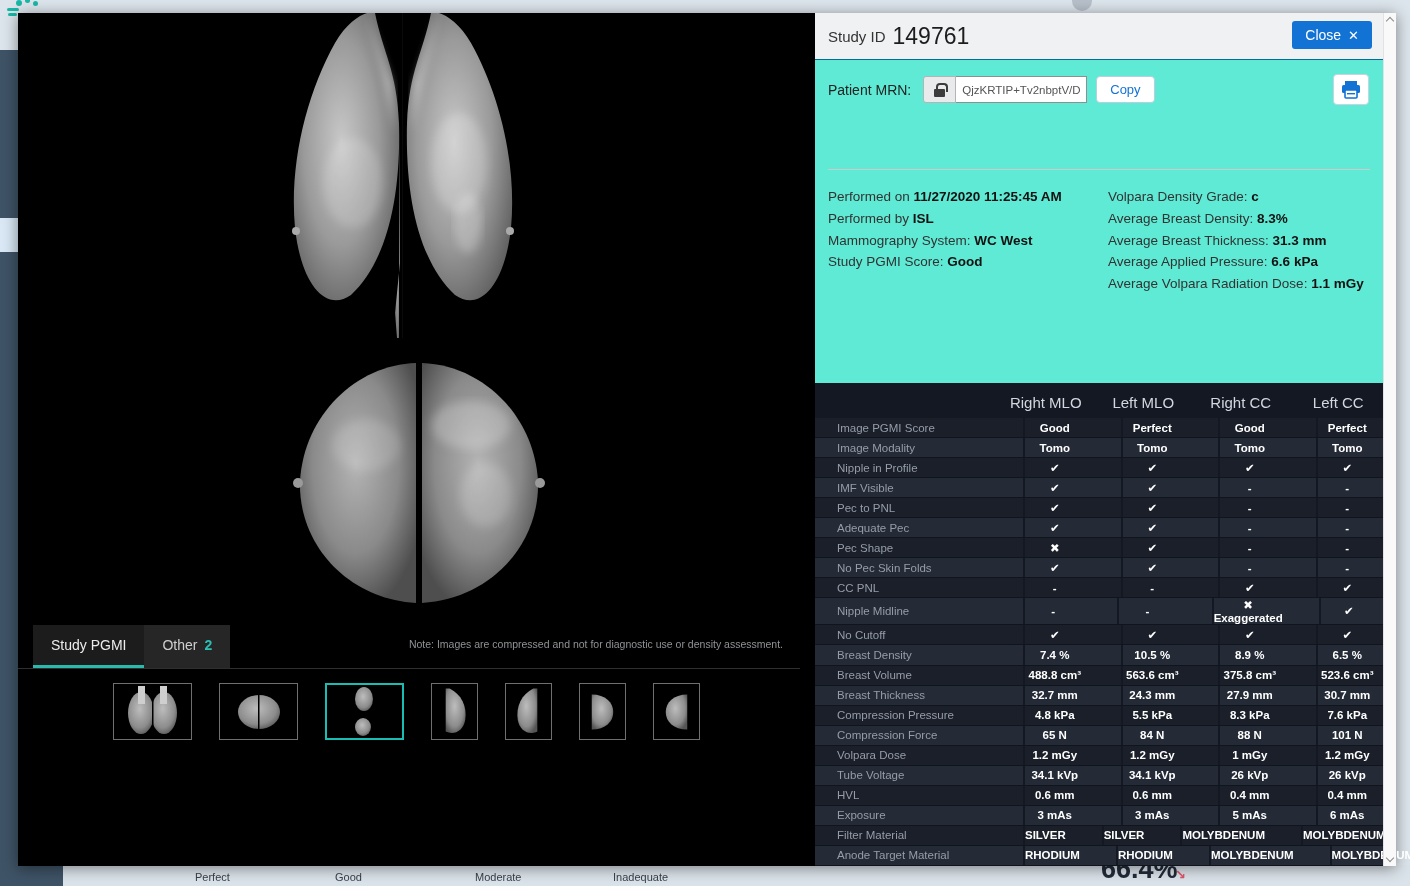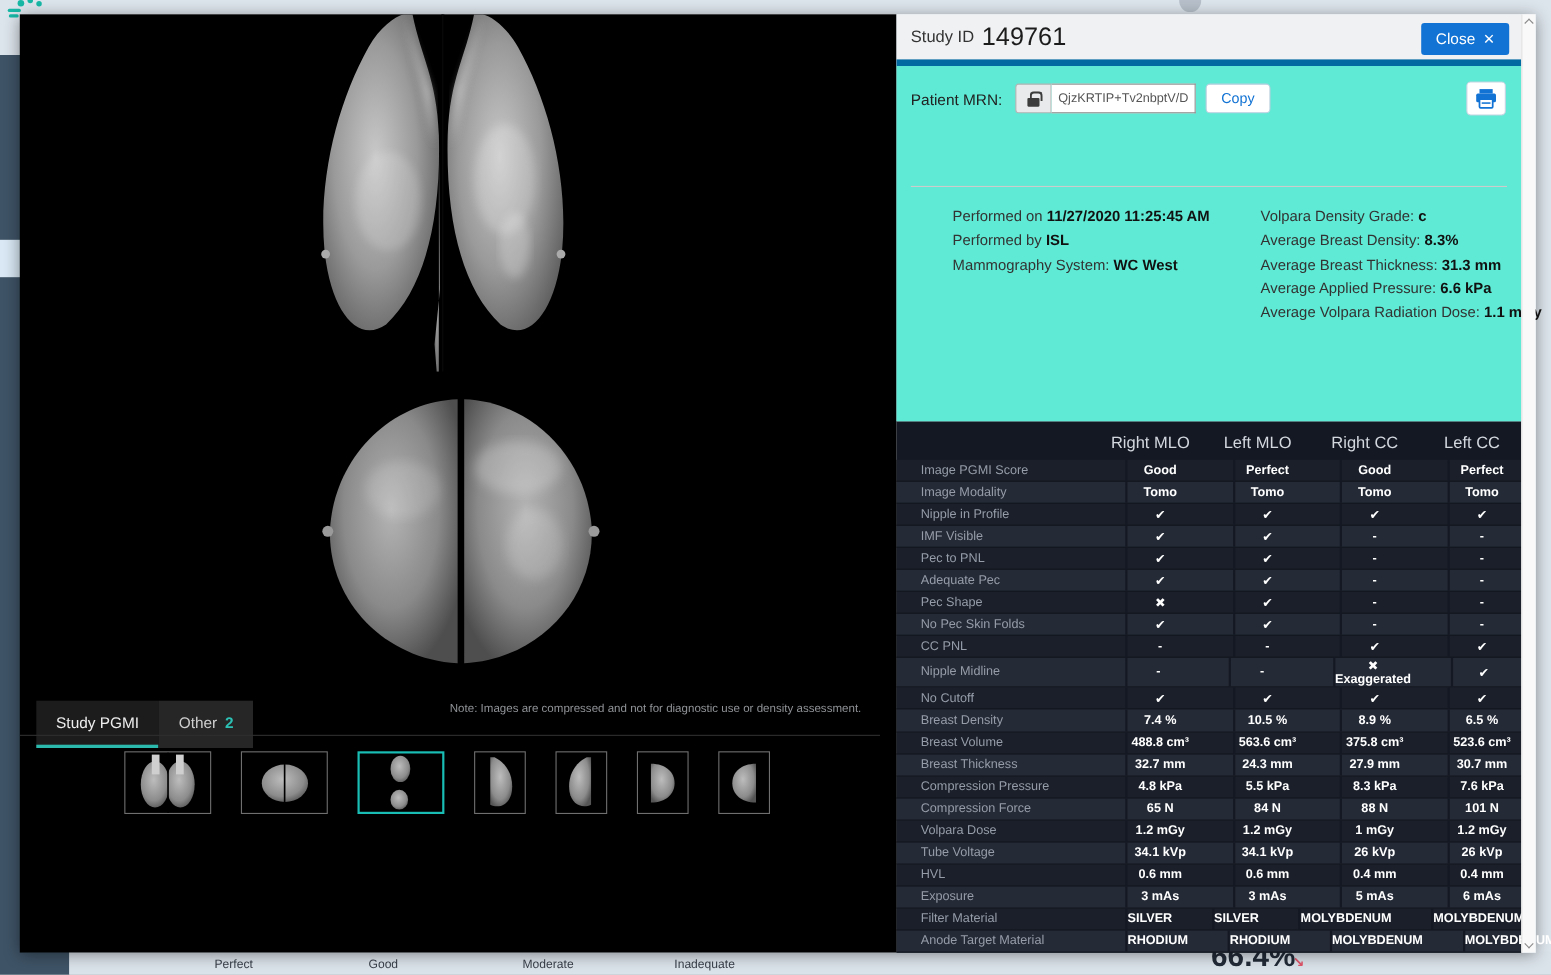--- a/index.html
+++ b/index.html
@@ -28,34 +28,34 @@
   .modal { position:absolute; left:18px; top:13px; width:1378px; height:853px; display:flex;
     z-index:10; box-shadow:0 2px 14px rgba(0,0,0,.45); }
 
   
   .viewer { position:relative; width:797px; background:#000; overflow:hidden; }
   .mlo-img { position:absolute; left:245px; top:0; }
   .cc-img  { position:absolute; left:268px; top:342px; }
 
   .tabbar { position:absolute; left:15px; top:612px; height:43px; display:flex; }
   .tab { height:43px; padding:0 18px; display:flex; align-items:center; gap:7px;
-    font-size:14px; color:#cfcfcf; background:#262626; cursor:pointer; border-bottom:3px solid transparent;margin-top:12px; }
+    font-size:14px; color:#cfcfcf; background:#262626; cursor:pointer; border-bottom:3px solid transparent; }
   .tab.active { background:#1c1c1c; color:#ededed; border-bottom:3px solid #2bb8ad; }
   .tab .badge { color:#2cc0b4; font-weight:bold; }
   .viewer-divider { position:absolute; left:0; top:655px; width:782px; height:1px; background:#2f2f2f; }
   .viewer-note { position:absolute; right:32px; top:625px; font-size:10.5px; color:#8f9296;text-align:right; }
 
   .thumbs { position:absolute; left:95px; top:670px; display:flex; gap:27px; align-items:flex-start; }
   .thumb { height:57px; border:1px solid #6f6f6f; background:#000; cursor:pointer; }
   .thumb.wide { width:79px; } .thumb.narrow { width:47px; }
   .thumb.selected { border:2px solid #19bdb4; }
 
   
   .panel { width:568px; display:flex; flex-direction:column; }
-  .panel-header { position:relative; height:47px; background:#f0f1f3; border-bottom:6px solid #0369a1;
+  .panel-header { position:relative; height:47px; background:#f0f1f3; border-bottom:1px solid #0369a1;
     display:flex; align-items:center; padding-left:13px; }
   .sid-label { font-size:15px; color:#333; margin-right:7px; }
   .sid-value { font-size:23px; color:#1c1c1c; }
   .close-btn { position:absolute; right:11px; top:8px; background:#1273d4; color:#fff; border:none;
     font-size:14px; padding:6px 13px; border-radius:3px; cursor:pointer;
     font-family:"Liberation Sans","DejaVu Sans",sans-serif; }
   .close-btn .x { margin-left:7px; font-size:13px; }
 
   .panel-body { position:relative; height:323px; background:#5eead4; }
   .mrn-row { position:absolute; left:13px; top:16px; display:flex; align-items:center; }
@@ -66,21 +66,21 @@
   .lock:before { content:""; position:absolute; left:1.5px; top:-6px; width:8px; height:7px;
     border:2px solid #3c3c3c; border-bottom:none; border-radius:4px 4px 0 0; }
   .mrn-input { width:131px; height:27px; border:1px solid #8f8f8f; border-left:none; padding:0 6px;
     font-size:11.5px; color:#555; font-family:"Liberation Sans","DejaVu Sans",sans-serif; }
   .copy-btn { margin-left:9px; height:27px; padding:0 13px; background:#fff; border:1px solid #b9cede;
     border-radius:4px; color:#1273d4; font-size:13px; cursor:pointer;
     font-family:"Liberation Sans","DejaVu Sans",sans-serif; }
   .print-btn { position:absolute; right:14px; top:14px; width:36px; height:31px; background:#fff;
     border:1px solid #c4d4e2; border-radius:4px; display:flex; align-items:center; justify-content:center; cursor:pointer; }
   .body-divider { position:absolute; left:13px; right:13px; top:109px; height:1px; background:#ccc; }
-  .details-col { position:absolute; top:126px; font-size:13.5px; color:#333;margin-left:38px; }
+  .details-col { position:absolute; top:126px; font-size:13.5px; color:#333; }
   .details-col.left { left:13px; width:268px; }
   .details-col.right { left:293px; width:276px; }
   .detail-line { line-height:21.8px; }
   .detail-line b { color:#111; }
 
   
   .metrics { flex:1; background:#141823; display:flex; flex-direction:column; padding-top:4px; }
   .m-header { display:grid; grid-template-columns:172px repeat(4,1fr); height:31px; align-items:center;
     padding-right:6px;gap:20px; }
   .m-header .m-col { text-align:center; font-size:15px; color:#d3d7de; }
@@ -290,20 +290,21 @@
           <rect x="1" y="4" width="18" height="8" rx="1.5" fill="#1273d4"></rect>
           <rect x="4" y="9" width="12" height="8" rx="1" fill="#fff" stroke="#1273d4" stroke-width="1.6"></rect>
           <rect x="6" y="12" width="8" height="1.4" fill="#1273d4"></rect>
         </svg>
       </button>
       <div class="body-divider"></div>
       <div class="details-col left" id="details-left">
           <div class="detail-line"><span>Performed on </span><b>11/27/2020 11:25:45 AM</b></div>
           <div class="detail-line"><span>Performed by </span><b>ISL</b></div>
           <div class="detail-line"><span>Mammography System: </span><b>WC West</b></div>
+          <div class="detail-line"><span>Study PGMI Score: </span><b>Good</b></div>
         </div>
       <div class="details-col right" id="details-right">
           <div class="detail-line"><span>Volpara Density Grade: </span><b>c</b></div>
           <div class="detail-line"><span>Average Breast Density: </span><b>8.3%</b></div>
           <div class="detail-line"><span>Average Breast Thickness: </span><b>31.3 mm</b></div>
           <div class="detail-line"><span>Average Applied Pressure: </span><b>6.6 kPa</b></div>
           <div class="detail-line"><span>Average Volpara Radiation Dose: </span><b>1.1 mGy</b></div>
         </div>
     </div>
 

